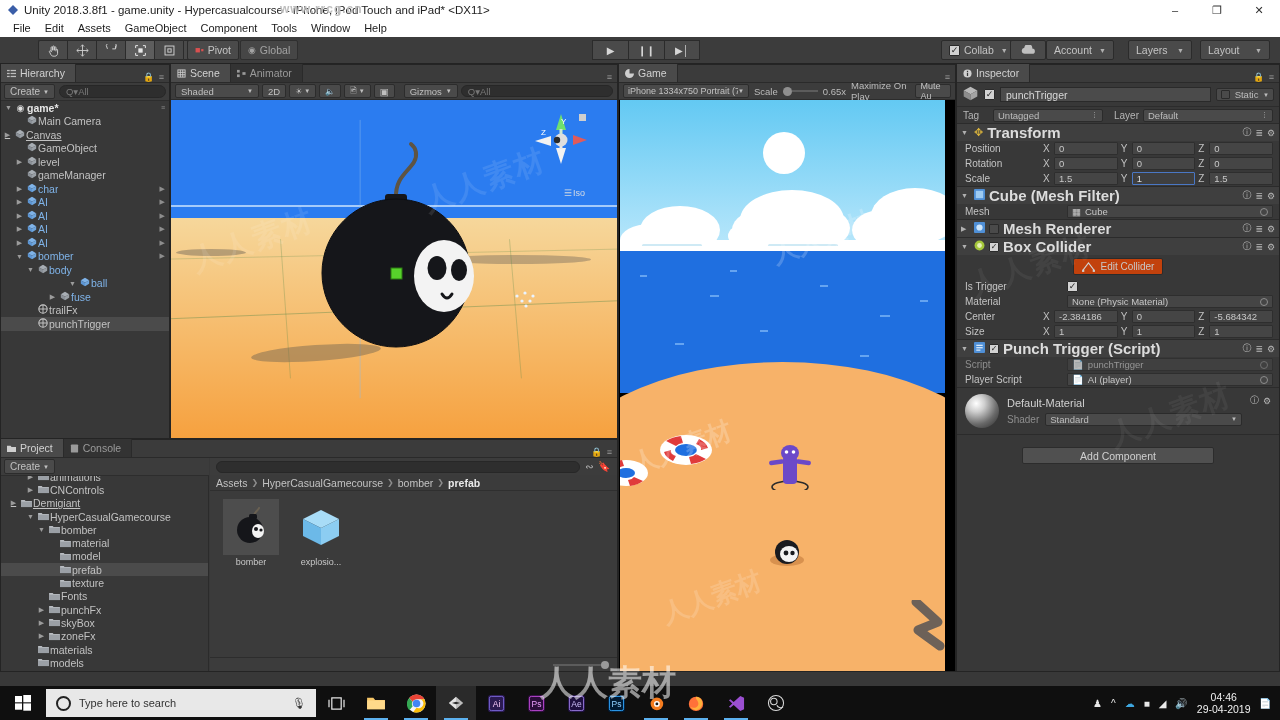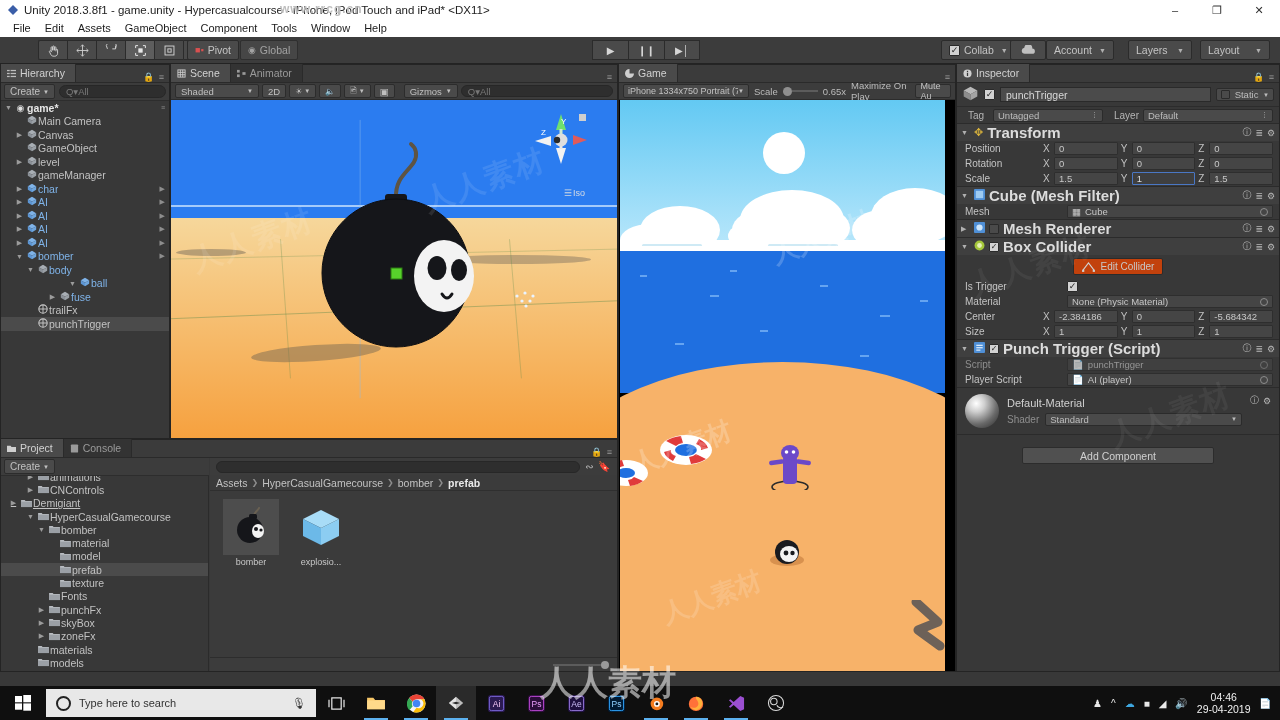--- a/index.html
+++ b/index.html
@@ -337,21 +337,21 @@
       <div id="hier-rows">
           <div class="hrow" style="padding-left: 13px;">
             <span class="arrow"></span>
             <span class="ico cube"><svg width="10" height="10" viewBox="0 0 12 12">
                 <polygon points="6,1 11,4 6,7 1,4" fill="#a8aeb4"></polygon>
                 <polygon points="1,4 6,7 6,11 1,8" fill="#8b9198"></polygon>
                 <polygon points="11,4 6,7 6,11 11,8" fill="#9aa0a6"></polygon>
               </svg></span>
             <span class="lbl">Main Camera</span>
           </div>
-          <div class="hrow" style="padding-left: 13px;">
+          <div class="hrow" style="padding-left: 1px; text-decoration: underline;">
             <span class="arrow">▶</span>
             <span class="ico cube"><svg width="10" height="10" viewBox="0 0 12 12">
                 <polygon points="6,1 11,4 6,7 1,4" fill="#a8aeb4"></polygon>
                 <polygon points="1,4 6,7 6,11 1,8" fill="#8b9198"></polygon>
                 <polygon points="11,4 6,7 6,11 11,8" fill="#9aa0a6"></polygon>
               </svg></span>
             <span class="lbl">Canvas</span>
           </div>
           <div class="hrow" style="padding-left: 13px;">
             <span class="arrow"></span>
@@ -976,21 +976,21 @@
       <span class="cb">✓</span>
       <span class="insp-name">punchTrigger</span>
       <span class="drop" style="width:58px;">
         <span class="cb off" style="width:9px;height:9px;"></span>
         <span>Static</span>
         <span style="font-size:6px">▼</span>
       </span>
     </div>
 
     <div class="taglayer">
-      <span style="width:26px;text-align:center;">Tag</span>
+      <span style="width:26px;text-align:left;">Tag</span>
       <span class="drop" style="width:110px;">
         <span>Untagged</span>
           <span style="font-size:7px">⋮</span>
       </span>
       <span style="width:32px;text-align:right;">Layer</span>
       <span class="drop" style="flex:1;">
         <span>Default</span>
           <span style="font-size:7px">⋮</span>
       </span>
     </div>

